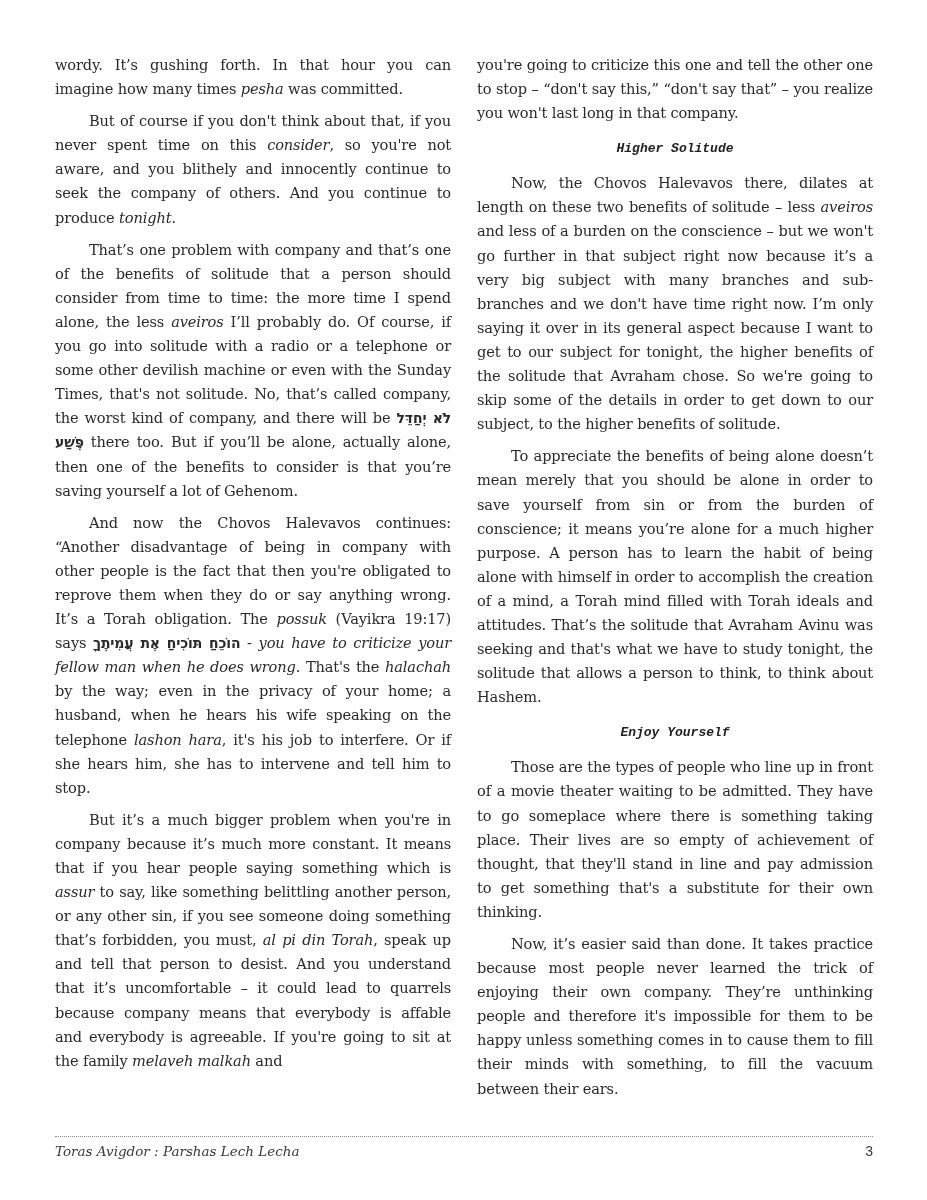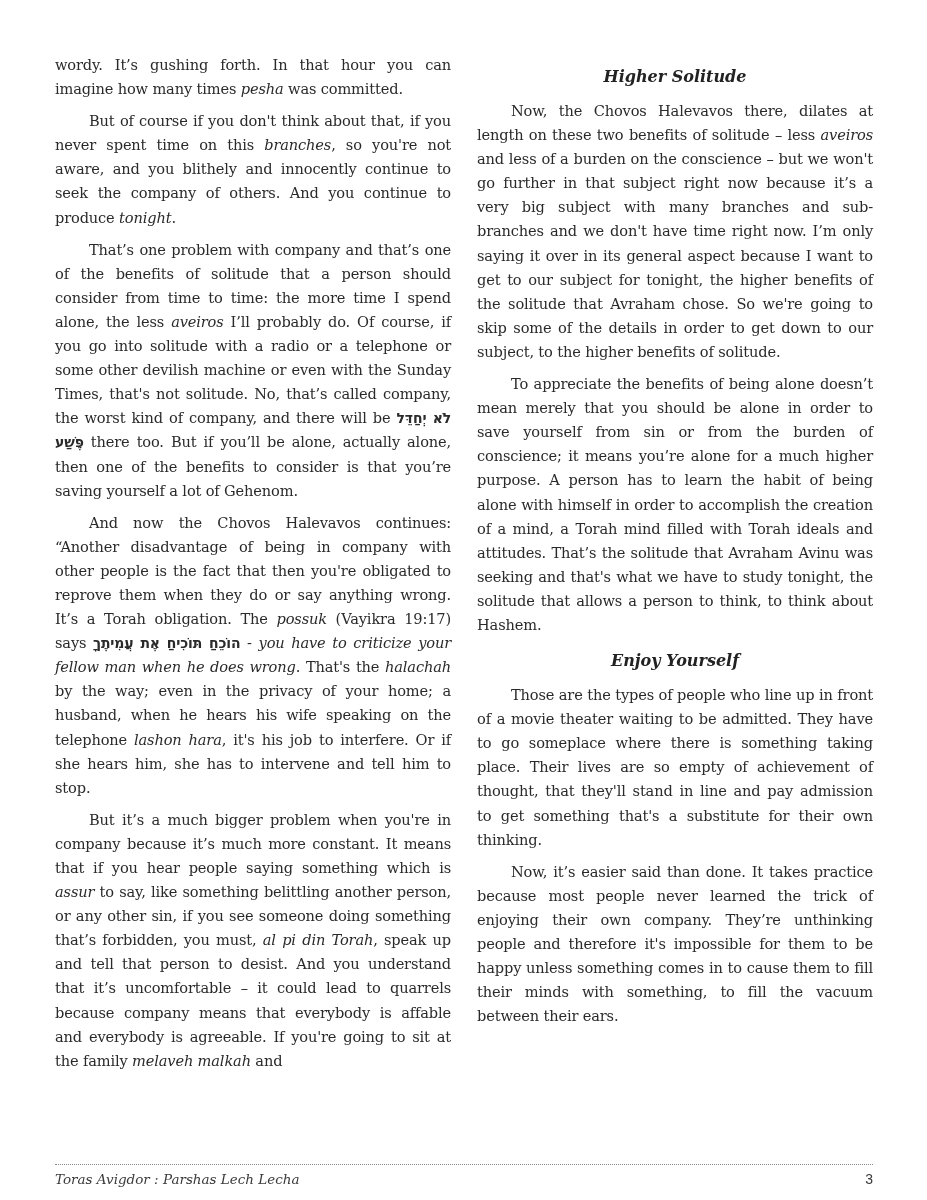--- a/index.html
+++ b/index.html
@@ -47,30 +47,31 @@
       font-family: "DejaVu Sans", sans-serif;
       font-size: 14px;
       font-weight: bold;
       font-style: normal;
       direction: rtl;
       unicode-bidi: isolate;
     }
     .col h3 {
       margin: 14px 0 12px 0;
       text-align: center;
-      font-size: 16px;
+      font-size: 13px;
       line-height: 20px;
       font-style: italic;
       font-weight: bold;
       color: #222;
+      font-family: Liberation Mono, monospace;
     }
     .footer {
       position: absolute;
       left: 55px;
-      top: 1164px;
+      top: 1136px;
       width: 818px;
     }
     .footer-rule {
       border-top: 1.5px dotted #8a8a8a;
       height: 0;
       margin-bottom: 4px;
     }
     .footer-row {
       display: flex;
       justify-content: space-between;
@@ -86,26 +87,27 @@
       font-size: 14px;
     }
   </style>
 </head>
 <body>
 
 <div class="page">
   <div class="columns">
     <div class="col">
         <p class="no-indent"><span>wordy. It’s gushing forth. In that hour you can imagine how many times </span><span class="it">pesha</span><span> was committed.</span></p>
-        <p><span>But of course if you don't think about that, if you never spent time on this </span><span class="it">branches</span><span>, so you're not aware, and you blithely and innocently continue to seek the company of others. And you continue to produce </span><span class="it">tonight</span><span>.</span></p>
+        <p><span>But of course if you don't think about that, if you never spent time on this </span><span class="it">consider</span><span>, so you're not aware, and you blithely and innocently continue to seek the company of others. And you continue to produce </span><span class="it">tonight</span><span>.</span></p>
         <p><span>That’s one problem with company and that’s one of the benefits of solitude that a person should consider from time to time: the more time I spend alone, the less </span><span class="it">aveiros</span><span> I’ll probably do. Of course, if you go into solitude with a radio or a telephone or some other devilish machine or even with the Sunday Times, that's not solitude. No, that’s called company, the worst kind of company, and there will be </span><span class="he" dir="rtl" lang="he">לֹא יְחַדֵּל פֶּשַׁע</span><span> there too. But if you’ll be alone, actually alone, then one of the benefits to consider is that you’re saving yourself a lot of Gehenom.</span></p>
         <p><span>And now the Chovos Halevavos continues: “Another disadvantage of being in company with other people is the fact that then you're obligated to reprove them when they do or say anything wrong. It’s a Torah obligation. The </span><span class="it">possuk</span><span> (Vayikra 19:17) says </span><span class="he" dir="rtl" lang="he">הוֹכֵחַ תּוֹכִיחַ אֶת עֲמִיתֶךָ</span><span> - </span><span class="it">you have to criticize your fellow man when he does wrong</span><span>. That's the </span><span class="it">halachah</span><span> by the way; even in the privacy of your home; a husband, when he hears his wife speaking on the telephone </span><span class="it">lashon hara</span><span>, it's his job to interfere. Or if she hears him, she has to intervene and tell him to stop.</span></p>
         <p><span>But it’s a much bigger problem when you're in company because it’s much more constant. It means that if you hear people saying something which is </span><span class="it">assur</span><span> to say, like something belittling another person, or any other sin, if you see someone doing something that’s forbidden, you must, </span><span class="it">al pi din Torah</span><span>, speak up and tell that person to desist. And you understand that it’s uncomfortable – it could lead to quarrels because company means that everybody is affable and everybody is agreeable. If you're going to sit at the family </span><span class="it">melaveh malkah</span><span> and</span></p>
       </div>
     <div class="col">
+        <p class="no-indent"><span>you're going to criticize this one and tell the other one to stop – “don't say this,” “don't say that” – you realize you won't last long in that company.</span></p>
         <h3>Higher Solitude</h3>
         <p><span>Now, the Chovos Halevavos there, dilates at length on these two benefits of solitude – less </span><span class="it">aveiros</span><span> and less of a burden on the conscience – but we won't go further in that subject right now because it’s a very big subject with many branches and sub-branches and we don't have time right now. I’m only saying it over in its general aspect because I want to get to our subject for tonight, the higher benefits of the solitude that Avraham chose. So we're going to skip some of the details in order to get down to our subject, to the higher benefits of solitude.</span></p>
         <p><span>To appreciate the benefits of being alone doesn’t mean merely that you should be alone in order to save yourself from sin or from the burden of conscience; it means you’re alone for a much higher purpose. A person has to learn the habit of being alone with himself in order to accomplish the creation of a mind, a Torah mind filled with Torah ideals and attitudes. That’s the solitude that Avraham Avinu was seeking and that's what we have to study tonight, the solitude that allows a person to think, to think about Hashem.</span></p>
         <h3>Enjoy Yourself</h3>
         <p><span>Those are the types of people who line up in front of a movie theater waiting to be admitted. They have to go someplace where there is something taking place. Their lives are so empty of achievement of thought, that they'll stand in line and pay admission to get something that's a substitute for their own thinking.</span></p>
         <p><span>Now, it’s easier said than done. It takes practice because most people never learned the trick of enjoying their own company. They’re unthinking people and therefore it's impossible for them to be happy unless something comes in to cause them to fill their minds with something, to fill the vacuum between their ears.</span></p>
       </div>
   </div>
 </div>
 

